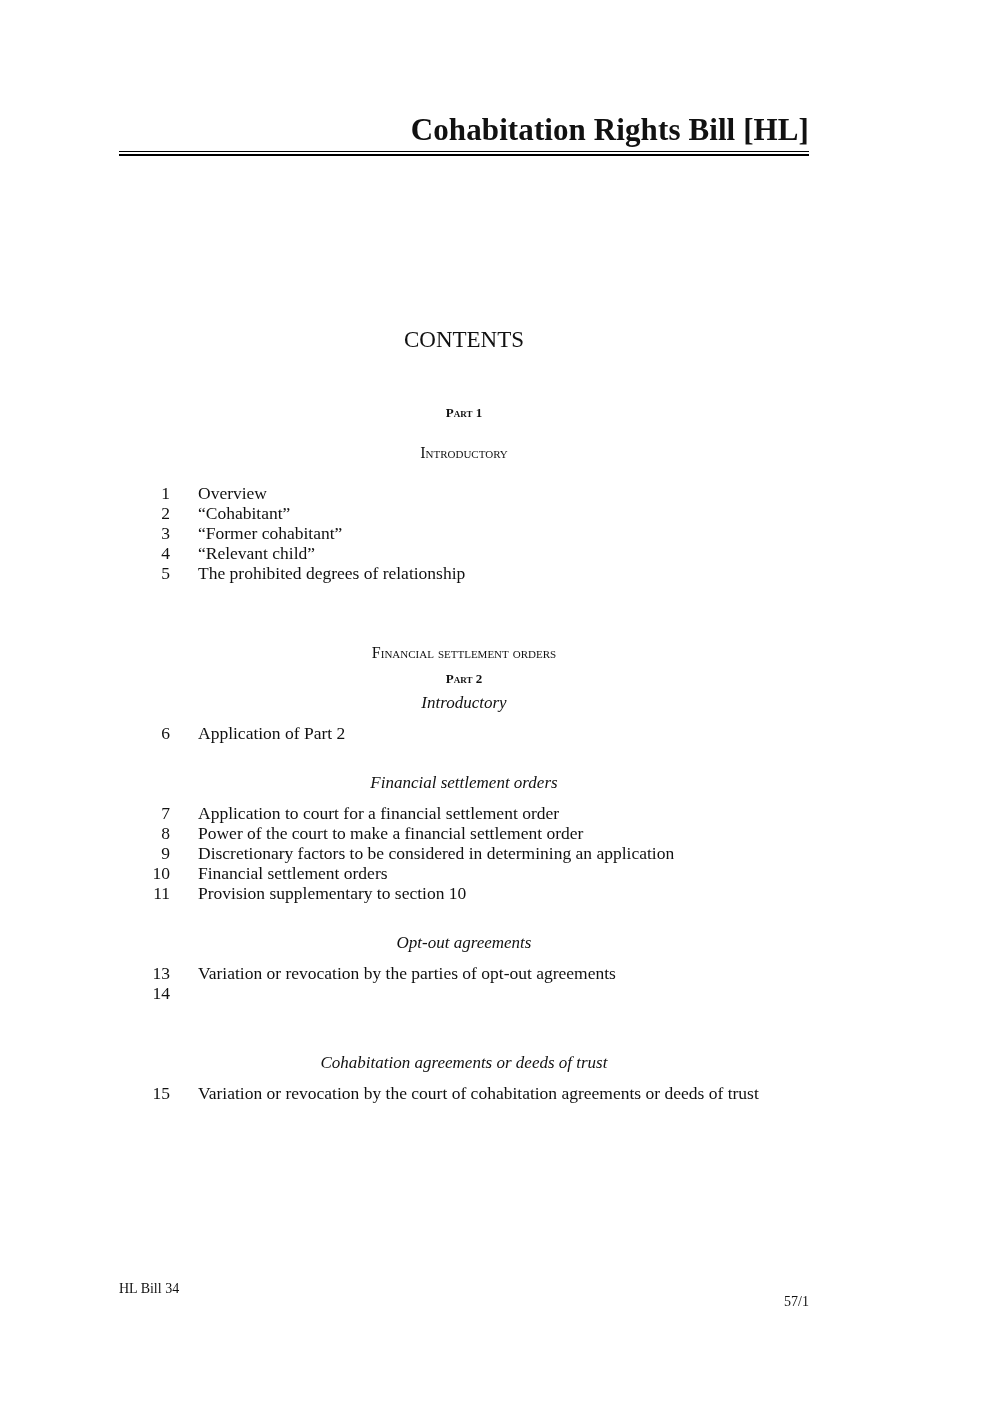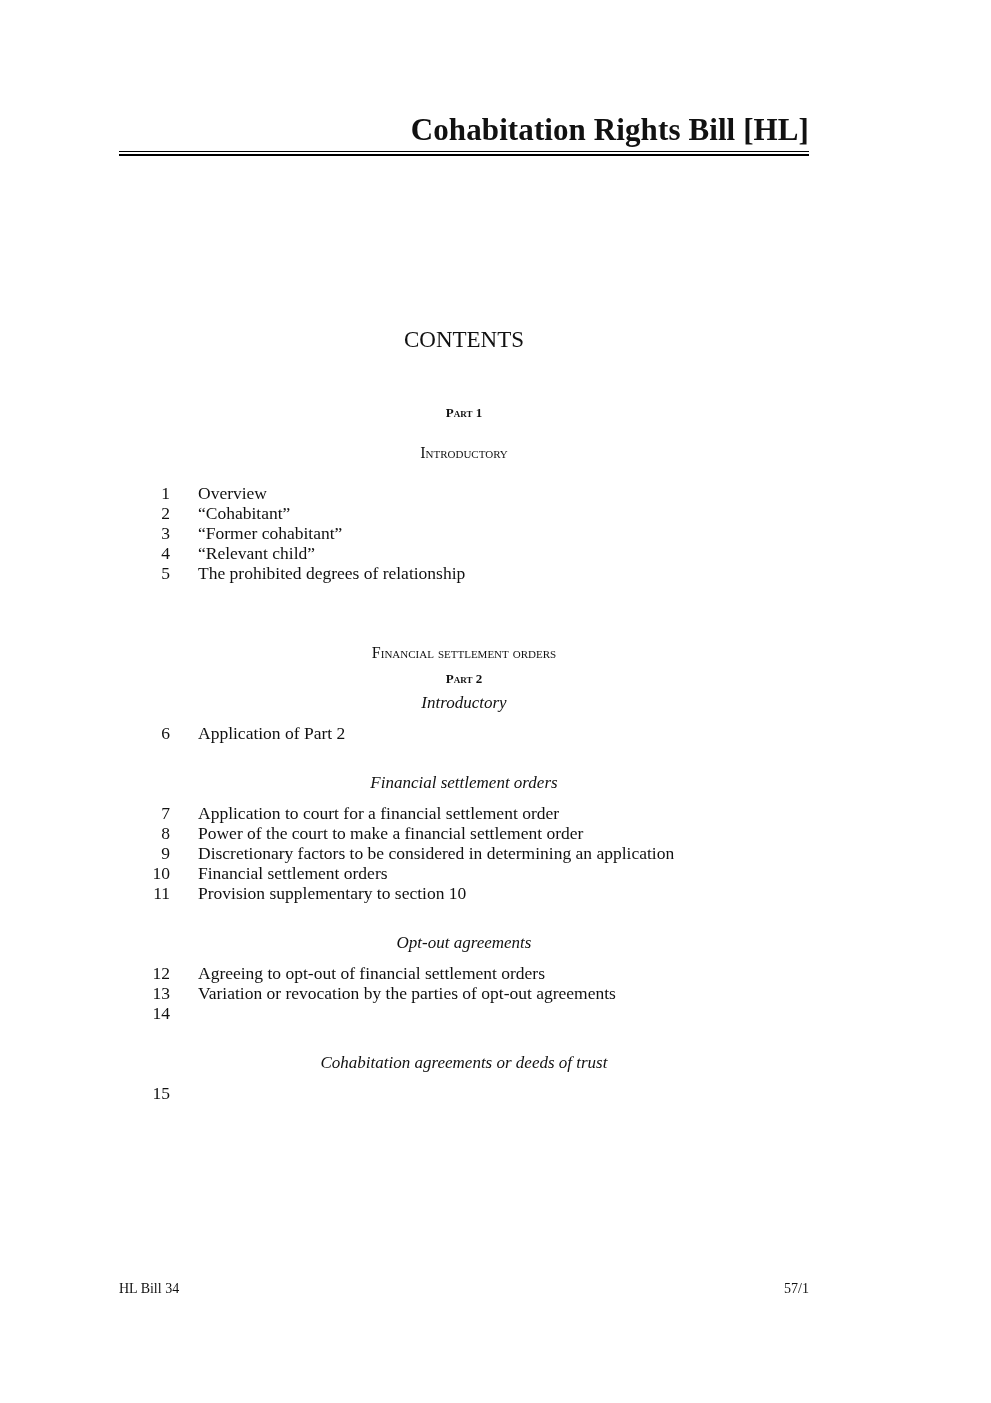--- a/index.html
+++ b/index.html
@@ -18,21 +18,21 @@
   .contents { top: 326px; font-size: 23px; line-height: 28px; }
   .part { font-size: 13px; font-weight: bold; font-variant: small-caps; line-height: 20px; }
   .heading { font-size: 16px; font-variant: small-caps; line-height: 20px; }
   .subheading { font-size: 17px; font-style: italic; line-height: 20px; }
   .entries { left: 140px; width: 670px; }
   .entry { display: flex; font-size: 17.5px; line-height: 20px; }
   .num { width: 30px; text-align: right; flex: none; }
   .txt { margin-left: 28px; text-align: justify; }
   .footer { top: 1279px; font-size: 14px; line-height: 20px; }
   .footer-left { left: 119px; }
-  .footer-right { left: 700px; width: 109px; text-align: right; }
+  .footer-right { left: 700px; width: 109px; text-align: right; margin-top: 13px; }
 </style>
 </head>
 <body>
 
 <div class="abs title">Cohabitation Rights Bill [HL]</div>
 <div class="abs rule-thin"></div>
 <div class="abs rule-thick"></div>
 
 <div class="abs center contents">CONTENTS</div>
 
@@ -93,33 +93,30 @@
     </div>
   <div class="entry">
       <span class="num">11</span>
       <span class="txt">Provision supplementary to section 10</span>
     </div>
 </div>
 
 <div class="abs center subheading" style="top:933px;">Opt-out agreements</div>
 <div class="abs entries" style="top:963px;">
   <div class="entry">
-      <span class="num">12</span>
-      <span class="txt">Agreeing to opt-out of financial settlement orders</span>
-    </div>
-  <div class="entry">
       <span class="num">13</span>
       <span class="txt">Variation or revocation by the parties of opt-out agreements</span>
     </div>
   <div class="entry">
       <span class="num">14</span>
     </div>
 </div>
 
 <div class="abs center subheading" style="top:1053px;">Cohabitation agreements or deeds of trust</div>
 <div class="abs entries" style="top:1083px;">
   <div class="entry">
       <span class="num">15</span>
+      <span class="txt">Variation or revocation by the court of cohabitation agreements or deeds of trust</span>
     </div>
 </div>
 
 <div class="abs footer footer-left">HL Bill 34</div>
 <div class="abs footer footer-right">57/1</div>
 
 </body></html>

